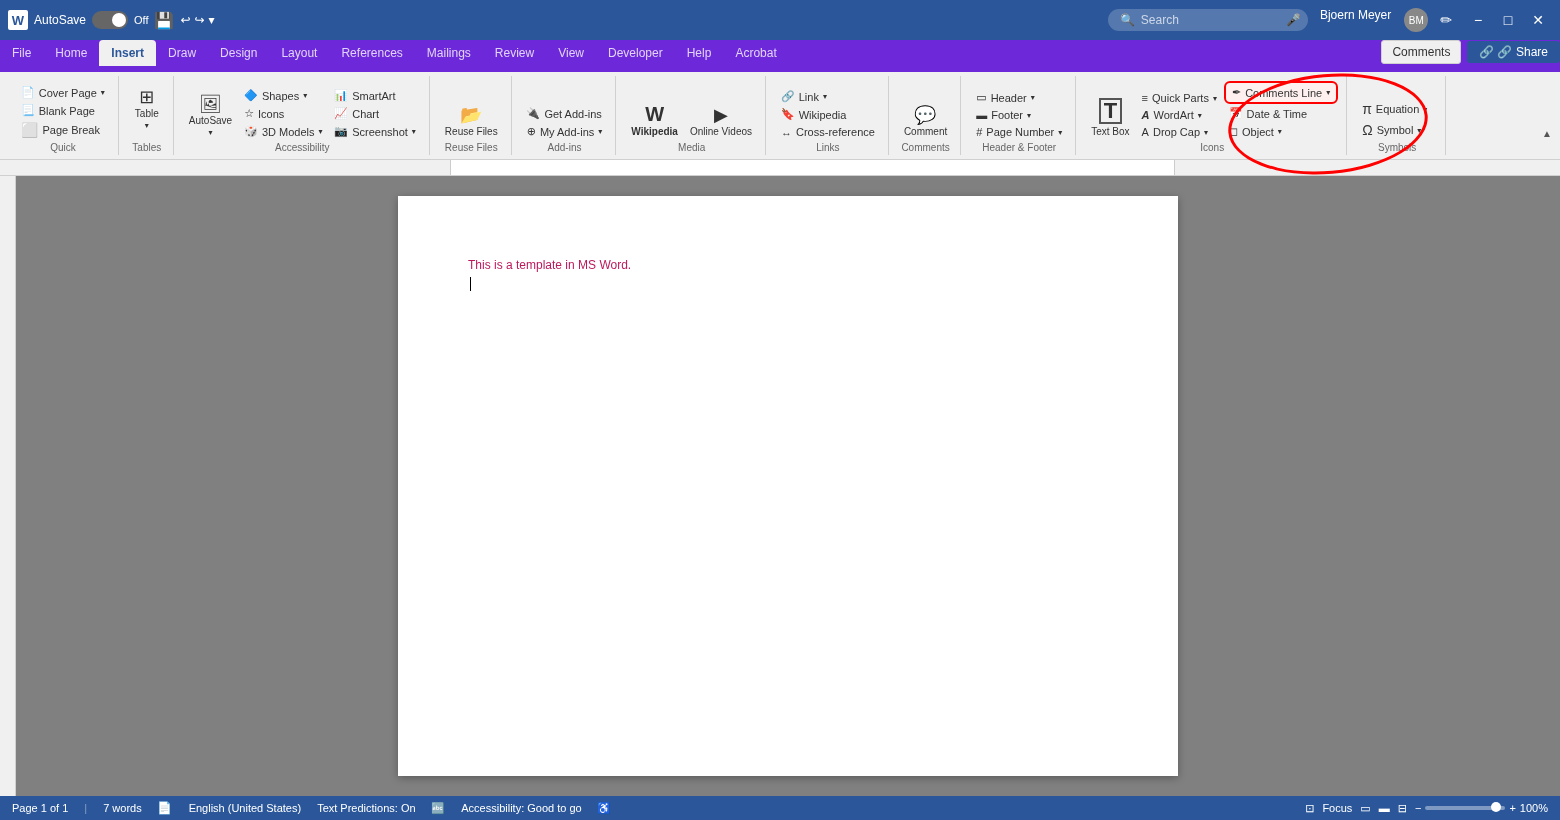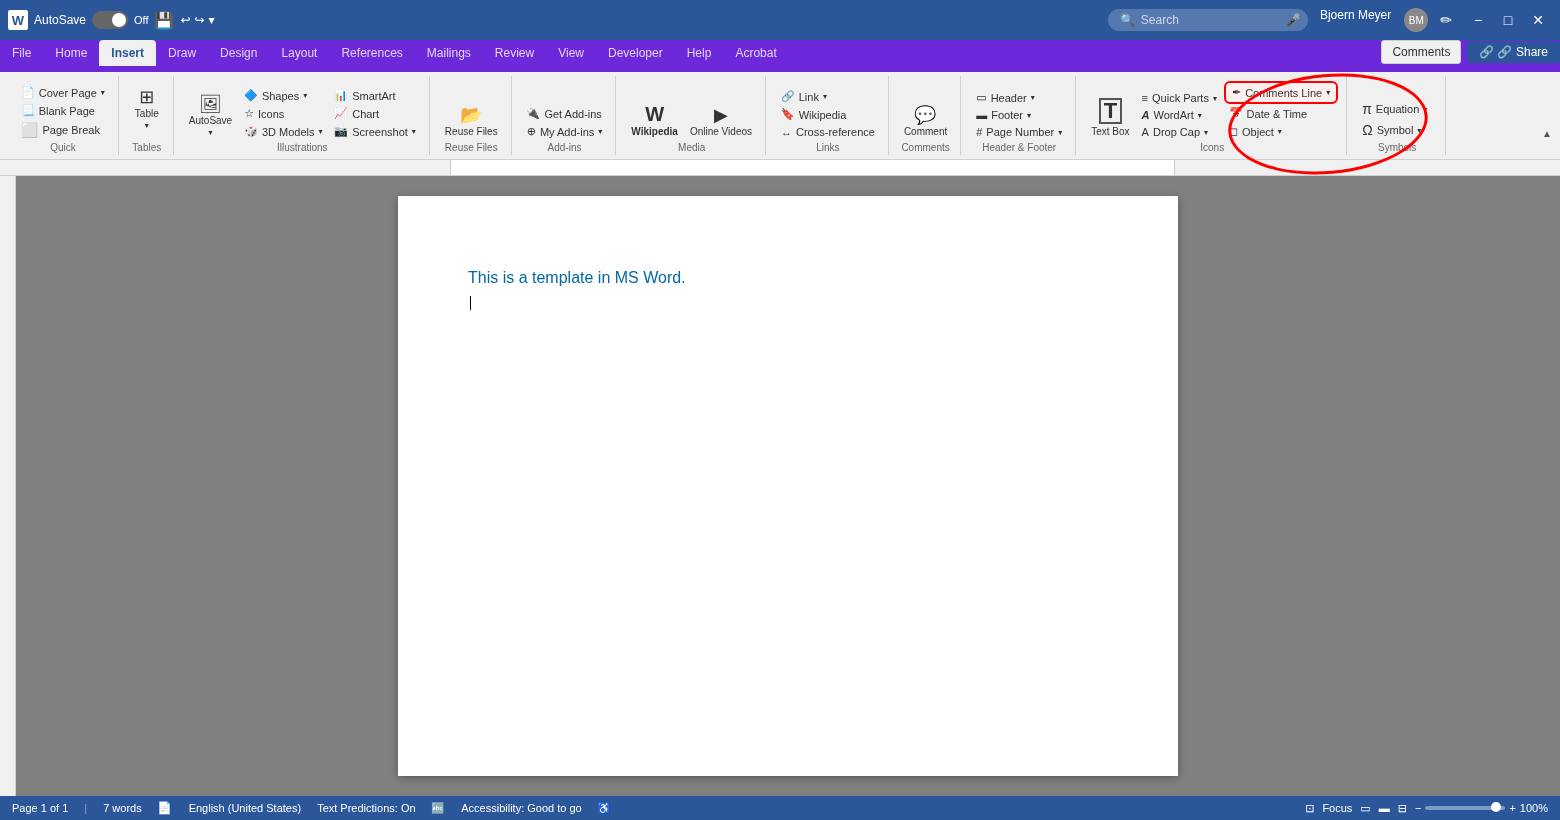--- a/index.html
+++ b/index.html
@@ -177,24 +177,23 @@
     
     .page {
       background: #fff;
       width: 780px;
       min-height: 560px;
       box-shadow: 0 2px 8px rgba(0,0,0,0.3);
       padding: 60px 70px;
       position: relative;
     }
     .page-content {
-      font-size: 16px;
-      color: #0369a1;
+      font-size: 12px;
+      color: #be185d;
       line-height: 1.5;
-      margin-top: 10px;
     }
     .cursor-line {
       display: inline-block;
       width: 1px;
       height: 14px;
       background: #000;
       animation: blink 1s infinite;
       vertical-align: middle;
       margin-left: 2px;
     }
@@ -351,21 +350,21 @@
             <span>📈</span>
             <span>Chart</span>
           </div>
           <div class="ribbon-btn-small">
             <span>📷</span>
             <span>Screenshot</span>
             <span style="font-size:8px;">▾</span>
           </div>
         </div>
       </div>
-      <div class="ribbon-group-label">Illustrations</div>
+      <div class="ribbon-group-label">Accessibility</div>
     </div>
 
     <div class="ribbon-group">
       <div class="ribbon-group-content">
         <div class="ribbon-btn">
           <span class="icon">📂</span>
           <span class="label">Reuse Files</span>
         </div>
       </div>
       <div class="ribbon-group-label">Reuse Files</div>

